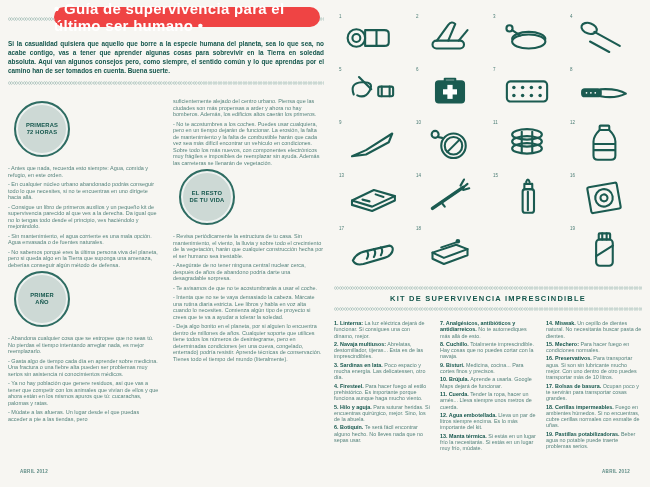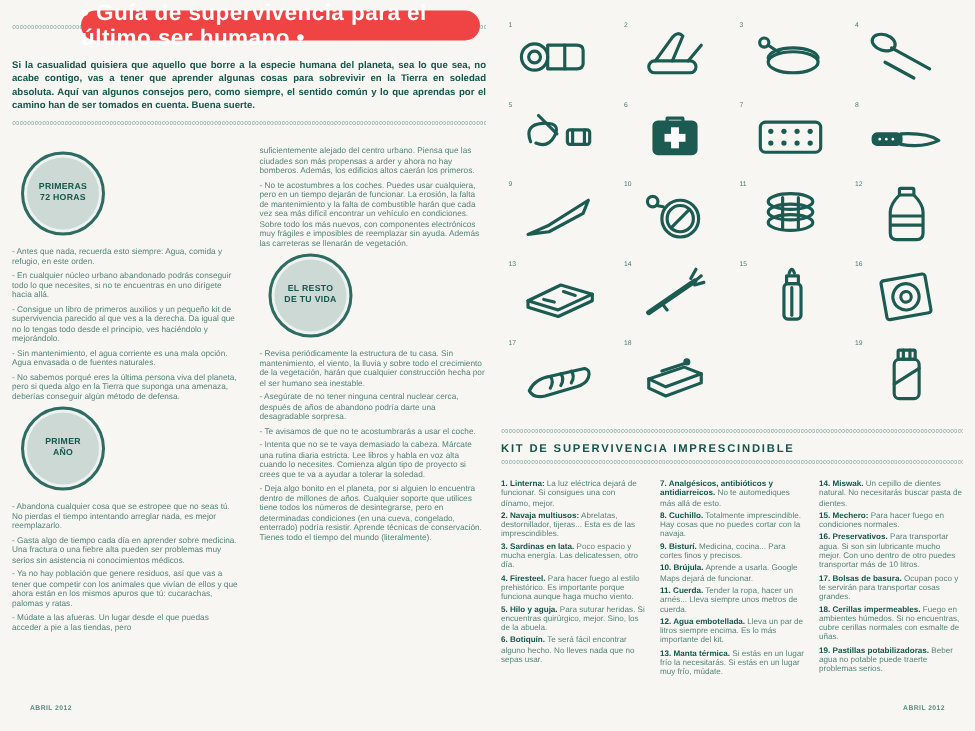--- a/index.html
+++ b/index.html
@@ -42,21 +42,21 @@
   .page-right{position:absolute;left:334px;top:8px;width:308px;}
   .icon-grid{
     display:grid;grid-template-columns:repeat(4,1fr);grid-auto-rows:53px;
     width:100%;height:266px;margin-top:3px;
   }
   .grid-cell{position:relative;display:flex;align-items:center;justify-content:center;}
   .grid-num{position:absolute;left:5px;top:3px;font-size:4.5px;color:#4c7d76;}
   .grid-cell svg{width:58px;height:42px;display:block;}
   .kit-head{margin-top:8px;}
   .kit-title{
-    color:#14564c;font-weight:bold;
+    text-align:center;color:#14564c;font-weight:bold;
     font-size:7.5px;letter-spacing:1.2px;padding:4px 0 3px;
   }
   .kit-list{margin-top:9px;column-count:3;column-gap:10px;height:154px;}
   .kit-item{margin:0 0 2px;font-size:5.4px;line-height:6.3px;color:#55837c;}
   .kit-item b{color:#14564c;}
   
   .footer{position:absolute;top:469px;font-size:4.5px;font-weight:bold;color:#5d8b84;letter-spacing:.3px;}
   .footer-left{left:20px;}
   .footer-right{right:20px;}
 </style>

